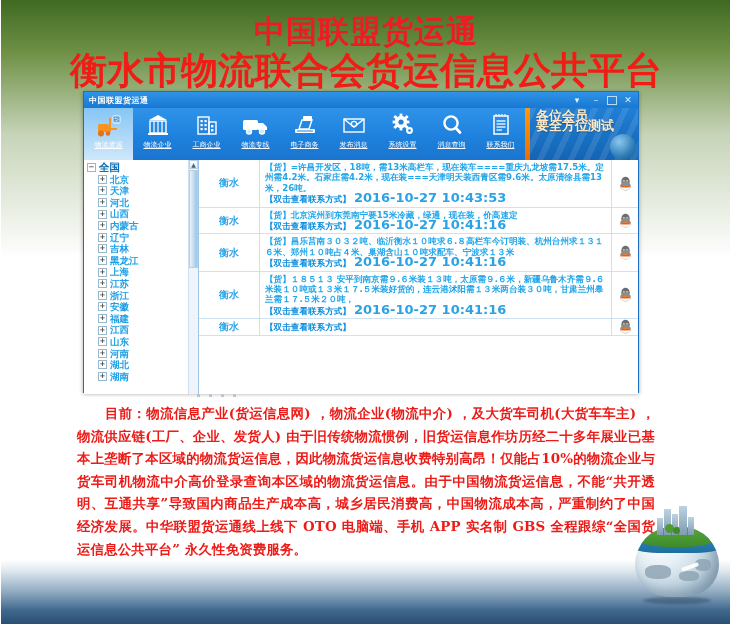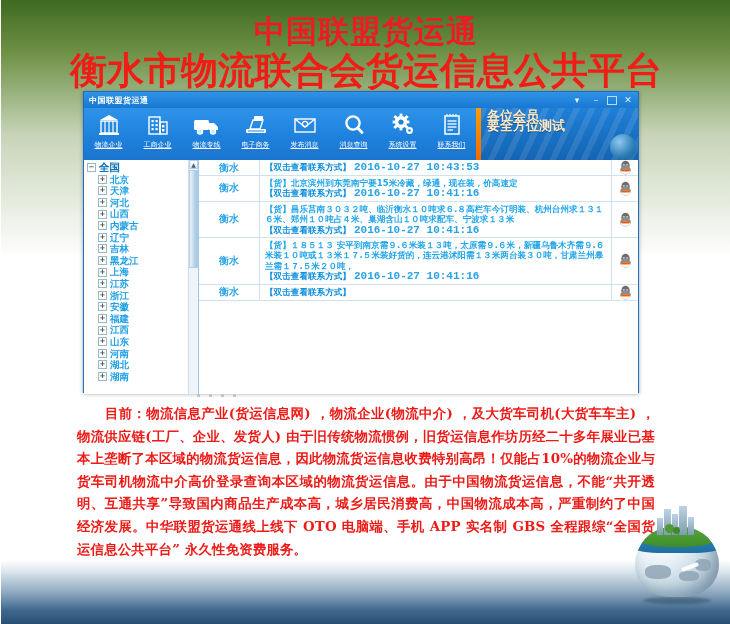--- a/index.html
+++ b/index.html
@@ -101,21 +101,21 @@
 
   .list{flex:1;overflow:hidden;background:#ffffff;position:relative;}
   .row{display:flex;border-bottom:1px solid #cfe2f1;box-sizing:border-box;}
   .c-city{
     width:60px;flex:0 0 60px;display:flex;align-items:center;justify-content:center;
     font-size:10px;color:#2aa3e6;font-weight:bold;border-right:1px solid #cfe2f1;
   }
   .c-msg{flex:1;padding:2px 4px 2px 5px;box-sizing:border-box;border-right:1px solid #cfe2f1;}
   .c-msg .txt{font-size:8.6px;line-height:10.4px;color:#22a6ea;font-weight:bold;word-break:break-all;}
   .c-msg .dbl{color:#0d8ede;}
-  .c-msg .time{font-size:11px;color:#2aa3e6;font-weight:bold;font-family:Liberation Mono, monospace;}
+  .c-msg .time{font-size:13px;color:#2aa3e6;font-weight:bold;}
   .c-qq{width:26px;flex:0 0 26px;display:flex;align-items:center;justify-content:center;}
   .qq{width:13px;height:15px;display:block;}
 
   
   .redpara{
     position:absolute;left:76px;top:402px;width:578px;z-index:6;
     font-family:"DejaVu Serif","Liberation Serif",serif;
     color:#ec1b17;font-weight:bold;font-size:13.4px;line-height:22.6px;
     text-align:justify;text-indent:28px;letter-spacing:.2px;
   }
@@ -175,20 +175,34 @@
       <div class="win-ctrls">
         <span class="win-btn">▾</span>
         <span class="win-btn">–</span>
         <span class="win-btn sq"></span>
         <span class="win-btn">✕</span>
       </div>
     </div>
 
     <div class="toolbar">
 
+      <div class="tool active">
+        <span class="ico">
+          <svg width="28" height="26" viewBox="0 0 28 26">
+            <rect x="3" y="12" width="11" height="8" rx="1.5" fill="#f7931e"></rect>
+            <rect x="14" y="6" width="2" height="14" fill="#f7931e"></rect>
+            <rect x="16" y="16" width="6" height="2" fill="#f7931e"></rect>
+            <circle cx="6" cy="21.5" r="3" fill="#e8700f"></circle>
+            <circle cx="13" cy="21.5" r="2.3" fill="#e8700f"></circle>
+            <rect x="18" y="4" width="7" height="7" rx="1" fill="#1f7fd6" stroke="#ffffff" stroke-width="1"></rect>
+            <text x="21.5" y="10" font-size="6" fill="#ffffff" text-anchor="middle">货</text>
+          </svg>
+        </span>
+        <span class="lbl">物流货源</span>
+      </div>
 
       <div class="tool">
         <span class="ico">
           <svg width="26" height="26" viewBox="0 0 26 26">
             <polygon points="13,3 4,8 22,8" fill="#ffffff"></polygon>
             <rect x="5" y="9" width="16" height="12" fill="none" stroke="#ffffff" stroke-width="1.4"></rect>
             <line x1="9" y1="9" x2="9" y2="21" stroke="#ffffff" stroke-width="1.2"></line>
             <line x1="13" y1="9" x2="13" y2="21" stroke="#ffffff" stroke-width="1.2"></line>
             <line x1="17" y1="9" x2="17" y2="21" stroke="#ffffff" stroke-width="1.2"></line>
             <rect x="3" y="21" width="20" height="2" fill="#ffffff"></rect>
@@ -241,30 +255,20 @@
 
       <div class="tool">
         <span class="ico">
           <svg width="28" height="26" viewBox="0 0 28 26">
             <rect x="4" y="7" width="20" height="13" fill="none" stroke="#ffffff" stroke-width="1.4"></rect>
             <polyline points="4,7 14,15 24,7" fill="none" stroke="#ffffff" stroke-width="1.4"></polyline>
             <circle cx="14" cy="12" r="2.6" fill="none" stroke="#ffffff" stroke-width="1.2"></circle>
           </svg>
         </span>
         <span class="lbl">发布消息</span>
-      </div>
-
-      <div class="tool">
-        <span class="ico">
-          <svg width="26" height="26" viewBox="0 0 26 26">
-            <circle cx="12" cy="11" r="6.6" fill="none" stroke="#ffffff" stroke-width="2.4"></circle>
-            <line x1="16.8" y1="16" x2="21" y2="20.5" stroke="#ffffff" stroke-width="2.8" stroke-linecap="round"></line>
-          </svg>
-        </span>
-        <span class="lbl">消息查询</span>
       </div>
 
       <div class="tool">
         <span class="ico">
           <svg width="26" height="26" viewBox="0 0 26 26">
             <g fill="#ffffff">
               <circle cx="11" cy="10" r="6.2"></circle>
               <rect x="9.6" y="1.6" width="2.8" height="4"></rect>
                 <rect x="9.6" y="14.4" width="2.8" height="4"></rect>
               <rect x="2.6" y="8.6" width="4" height="2.8"></rect>
@@ -278,20 +282,30 @@
             <circle cx="19.5" cy="18.5" r="3.4" fill="#ffffff"></circle>
             <circle cx="19.5" cy="18.5" r="1.3" fill="#1e81dd"></circle>
           </svg>
         </span>
         <span class="lbl">系统设置</span>
       </div>
 
       <div class="tool">
         <span class="ico">
           <svg width="26" height="26" viewBox="0 0 26 26">
+            <circle cx="12" cy="11" r="6.6" fill="none" stroke="#ffffff" stroke-width="2.4"></circle>
+            <line x1="16.8" y1="16" x2="21" y2="20.5" stroke="#ffffff" stroke-width="2.8" stroke-linecap="round"></line>
+          </svg>
+        </span>
+        <span class="lbl">消息查询</span>
+      </div>
+
+      <div class="tool">
+        <span class="ico">
+          <svg width="26" height="26" viewBox="0 0 26 26">
             <rect x="6" y="4" width="14" height="18" fill="none" stroke="#ffffff" stroke-width="1.5"></rect>
             <line x1="8.5" y1="9" x2="17.5" y2="9" stroke="#ffffff" stroke-width="1.3"></line>
             <line x1="8.5" y1="12" x2="17.5" y2="12" stroke="#ffffff" stroke-width="1.3"></line>
             <line x1="8.5" y1="15" x2="17.5" y2="15" stroke="#ffffff" stroke-width="1.3"></line>
             <line x1="8.5" y1="18" x2="14" y2="18" stroke="#ffffff" stroke-width="1.3"></line>
             <g stroke="#ffffff" stroke-width="1.2">
               <line x1="8" y1="2" x2="8" y2="4"></line>
                 <line x1="11" y1="2" x2="11" y2="4"></line>
               <line x1="14" y1="2" x2="14" y2="4"></line>
                 <line x1="17" y1="2" x2="17" y2="4"></line>
@@ -397,20 +411,21 @@
         <div class="sb-scroll">
           <div class="sb-up">▲</div>
           <div class="sb-thumb"></div>
         </div>
       </div>
 
       <div class="list" id="cargo-list">
           <div class="row">
             <div class="c-city">衡水</div>
             <div class="c-msg">
+              <div class="txt">【货】=许昌开发区，18吨，需13米高栏车，现在装车====重庆九龙坡需17.5米。定州需4.2米。石家庄需4.2米，现在装===天津明天装西青区需9.6米。太原清徐县需13米，26吨。</div>
               <div class="txt"><span class="dbl">【双击查看联系方式】</span> <span class="time">2016-10-27 10:43:53</span></div>
             </div>
             <div class="c-qq">
               <svg class="qq" viewBox="0 0 13 15">
                 <ellipse cx="6.5" cy="5.4" rx="4.2" ry="4.6" fill="#6d6d6d"></ellipse>
                 <ellipse cx="6.5" cy="10" rx="5.3" ry="4.4" fill="#8d8d8d"></ellipse>
                 <ellipse cx="6.5" cy="11.6" rx="4.4" ry="2.3" fill="#ffffff"></ellipse>
                 <rect x="2.1" y="9.2" width="8.8" height="2.2" rx="1.1" fill="#e8600f"></rect>
                 <circle cx="4.8" cy="5" r="1.1" fill="#ffffff"></circle>
                 <circle cx="8.2" cy="5" r="1.1" fill="#ffffff"></circle>

